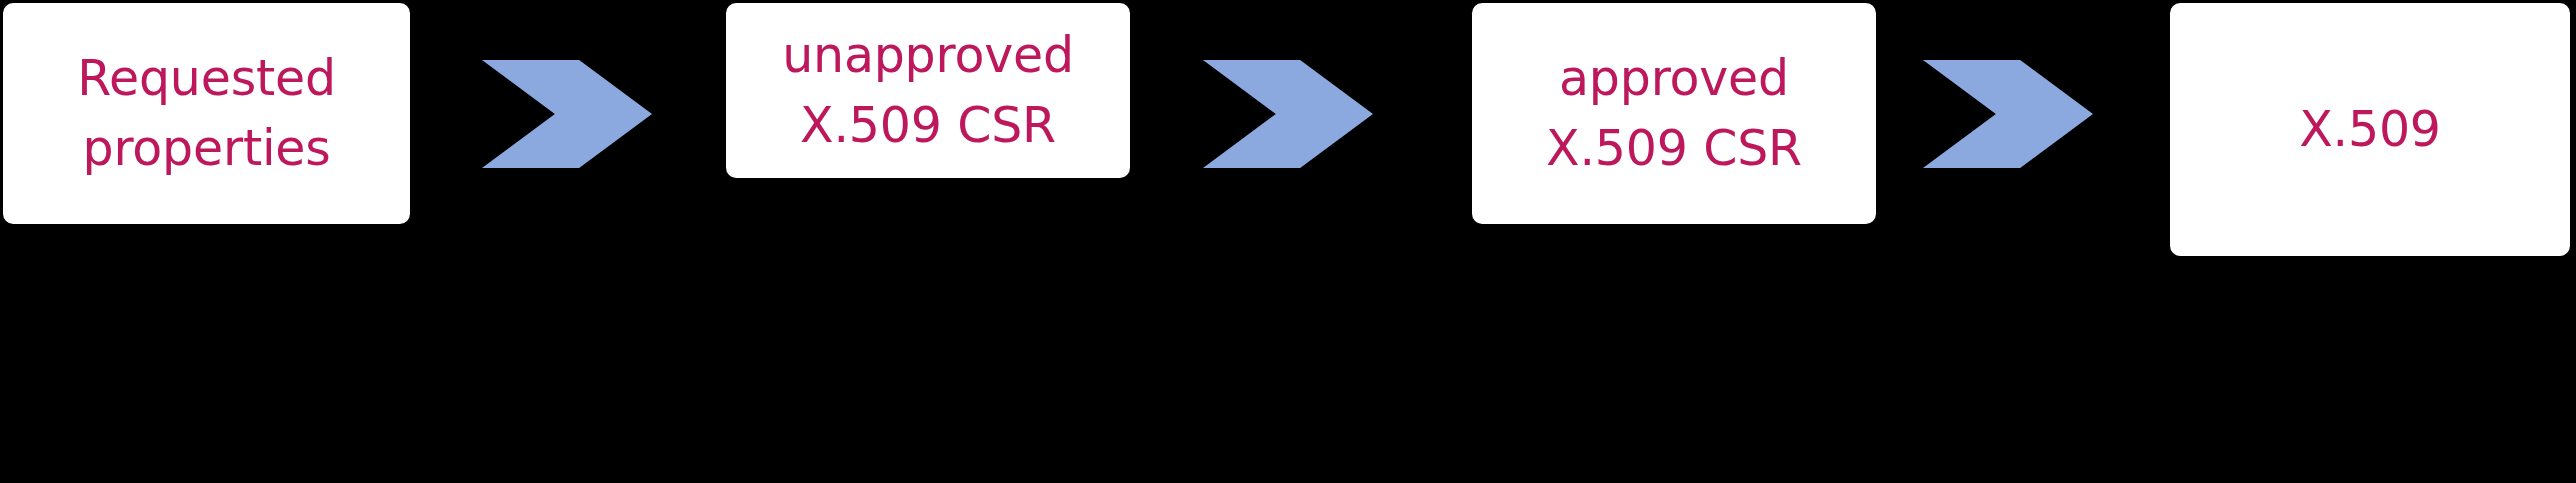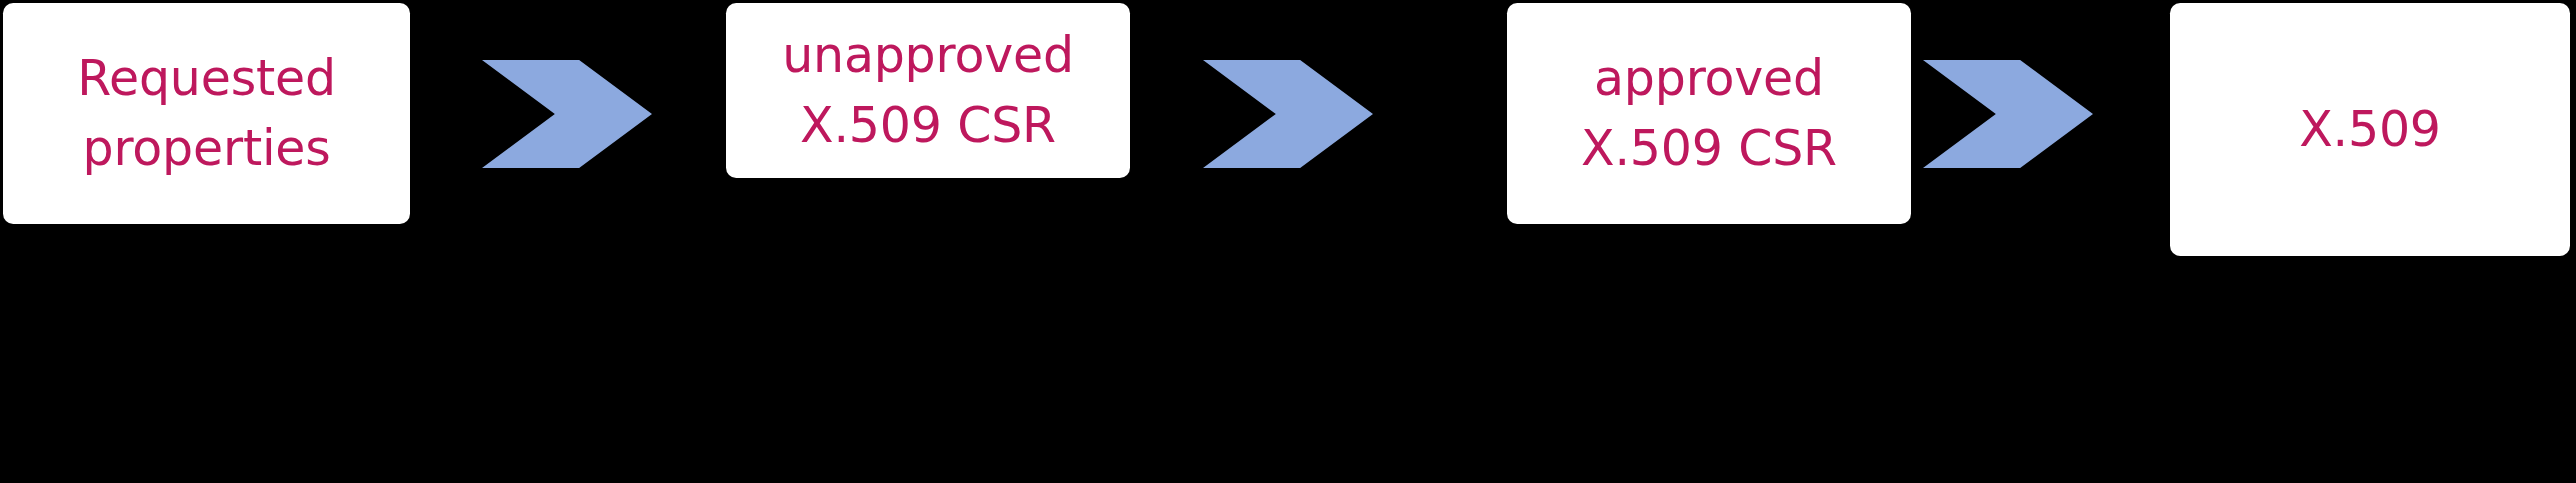--- a/index.html
+++ b/index.html
@@ -43,21 +43,21 @@
     position: absolute;
   }
   .arrow-shape svg {
     display: block;
     width: 100%;
     height: 100%;
   }
   
   #node-0 { left: 3.1px;    top: 3.1px; width: 407px; height: 221px; }
   #node-1 { left: 726px;  top: 3.1px; width: 404px; height: 175px; }
-  #node-2 { left: 1507px; top: 3.1px; width: 404px; height: 221px; }
+  #node-2 { left: 1472px; top: 3.1px; width: 404px; height: 221px; }
   #node-3 { left: 2170px; top: 3.1px; width: 400px; height: 253px; }
 
   #arrow-0 { left: 482px;  top: 60px; width: 170px; height: 108px; }
   #arrow-1 { left: 1203px; top: 60px; width: 170px; height: 108px; }
   #arrow-2 { left: 1923px; top: 60px; width: 170px; height: 108px; }
 </style>
 </head>
 <body>
 
 <div id="diagram">

